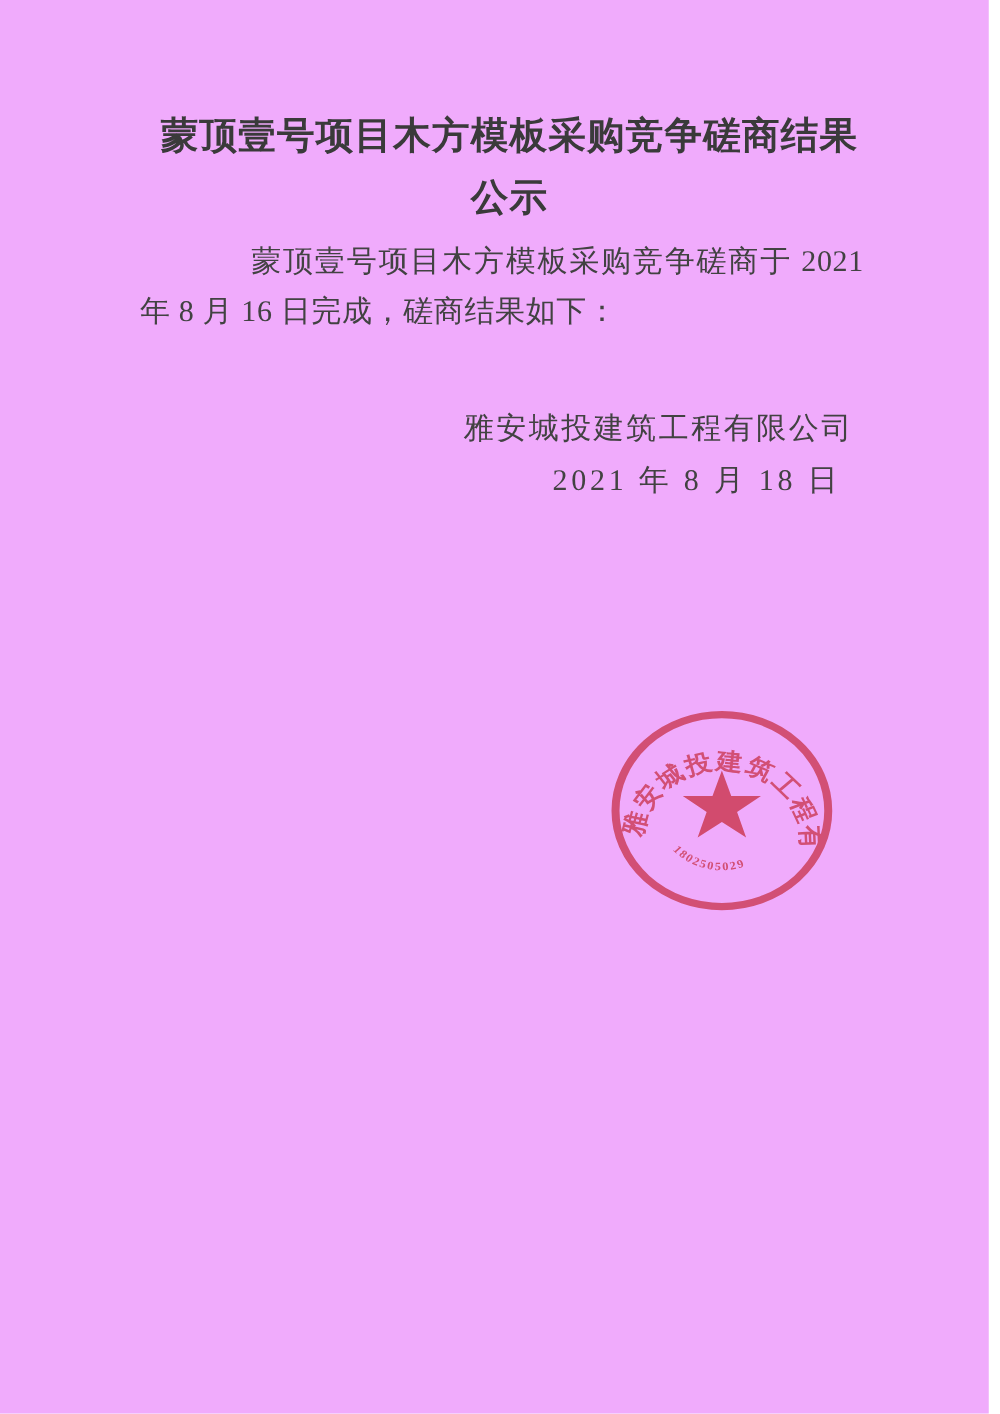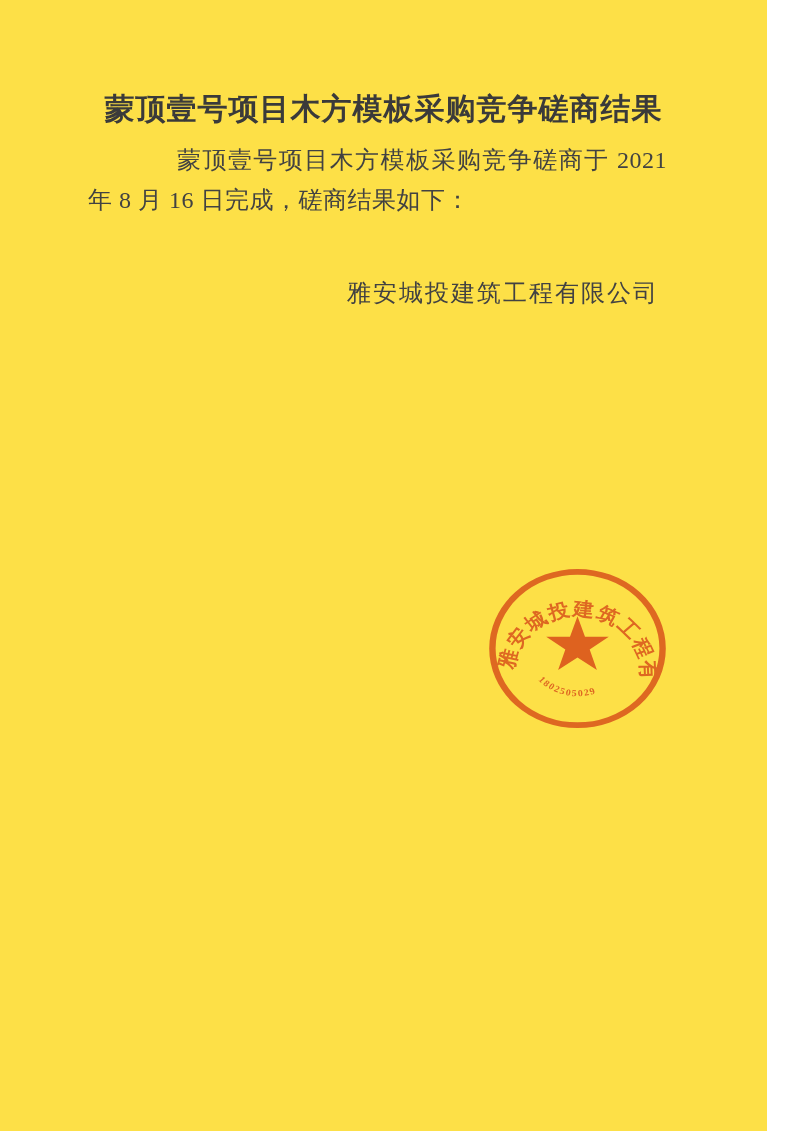--- a/index.html
+++ b/index.html
@@ -4,24 +4,25 @@
 <style>
   html, body {
     margin: 0;
     padding: 0;
     background: #ffffff;
   }
   .page {
     position: relative;
     width: 767px;
     height: 1131px;
-    background: #fde047;
+    background: #f0abfc;
     overflow: hidden;
     font-family: "Liberation Serif", "DejaVu Serif", serif;
     color: #424242;
+    padding-left: 24px;
   }
   .title-block {
     margin: 84px 40px 6px 40px;
     text-align: center;
     font-family: "Liberation Sans", "DejaVu Sans", sans-serif;
     font-weight: bold;
     font-size: 30px;
     line-height: 50px;
     color: #3a3a3a;
     letter-spacing: 1px;
@@ -71,28 +72,30 @@
     font-weight: bold;
   }
 </style>
 </head>
 <body>
 
 <div class="page">
 
   <header class="title-block">
     <div>蒙顶壹号项目木方模板采购竞争磋商结果</div>
+    <div>公示</div>
   </header>
 
   <main class="body-block">
     <p class="para">蒙顶壹号项目木方模板采购竞争磋商于 2021 年 8 月 16 日完成，磋商结果如下：</p>
   </main>
 
   <div class="signature-block">
     <div class="sig-company">雅安城投建筑工程有限公司</div>
+    <div class="sig-date">2021 年 8 月 18 日</div>
   </div>
 
   <svg class="stamp" viewBox="0 0 200 200" preserveAspectRatio="none" xmlns="http://www.w3.org/2000/svg">
     <defs>
       <path id="arc-company" d="M 30 130 A 70 70 0 1 1 170 130" fill="none"></path>
       <path id="arc-serial" d="M 53 133 A 57 57 0 0 0 147 133" fill="none"></path>
     </defs>
     <circle cx="100" cy="100" r="93" fill="none" stroke="#d95757" stroke-width="7"></circle>
     <path fill="#d94f4f" d="M 100 61
              L 108.2 85.7 L 134.2 85.9 L 113.3 101.3 L 121.2 126.1

